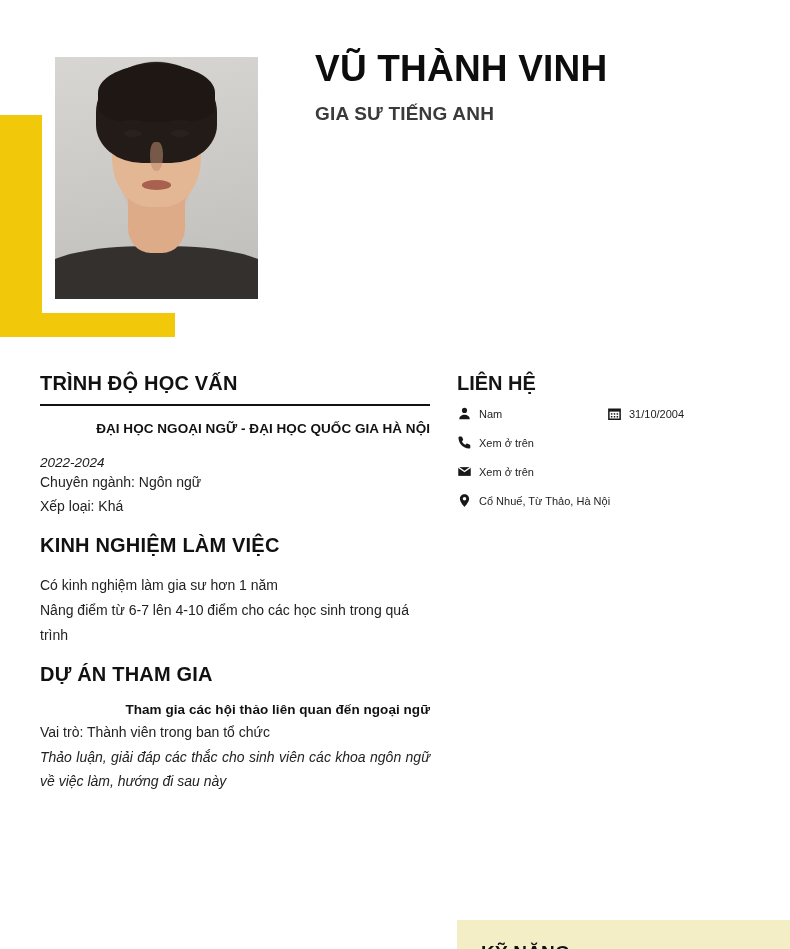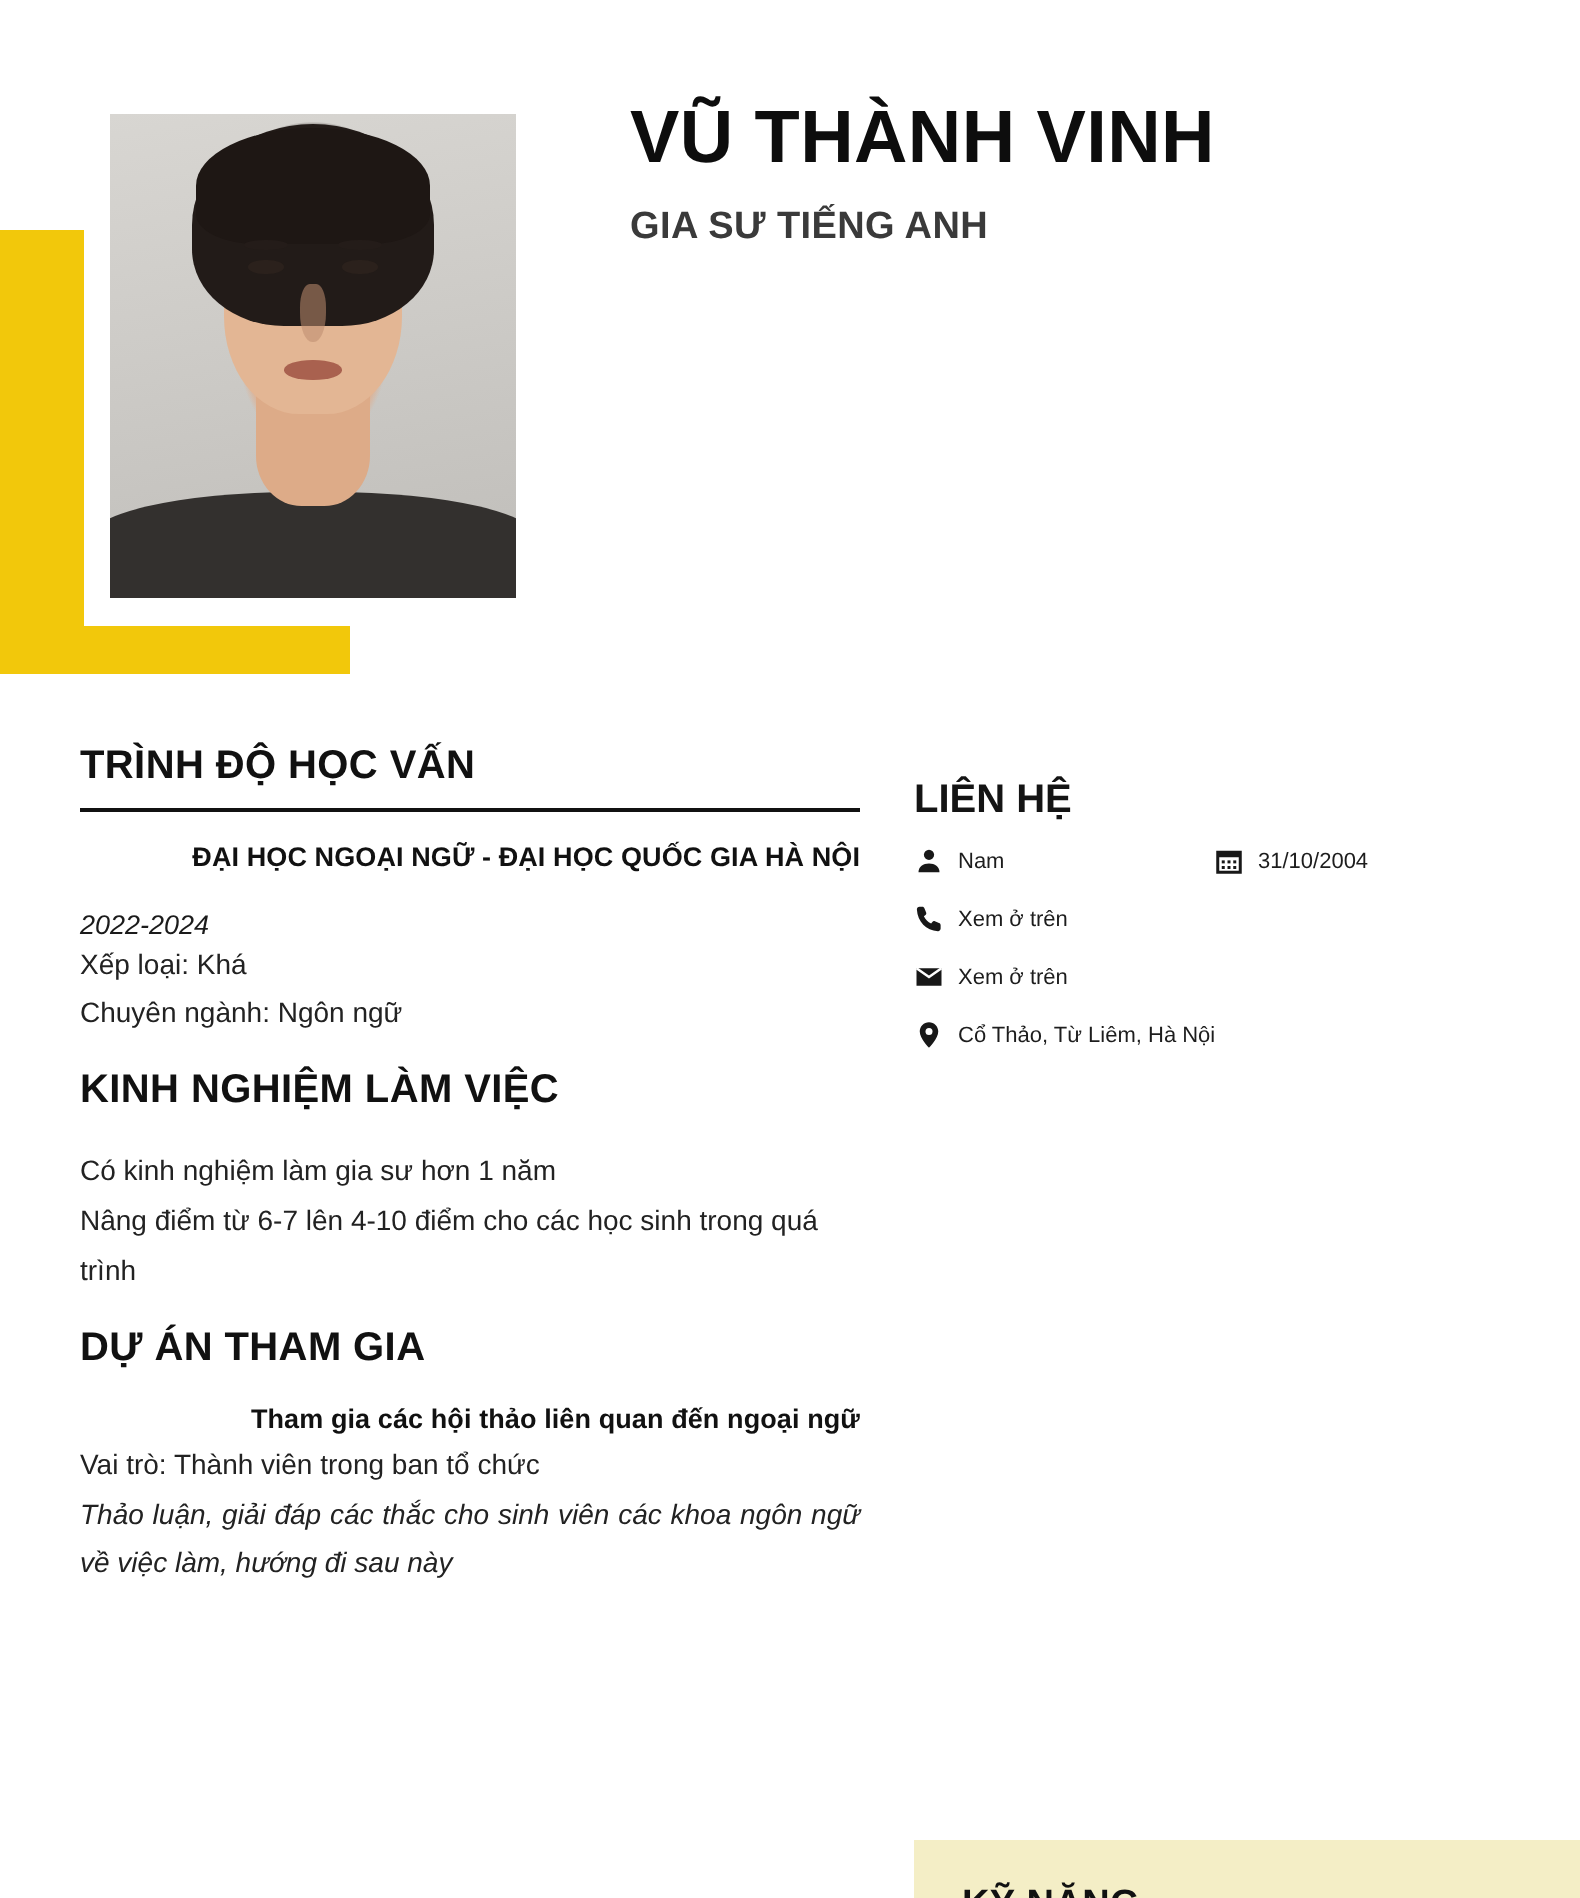--- a/index.html
+++ b/index.html
@@ -124,21 +124,20 @@
   
   .body-cols { position:relative; }
 
   .left-col {
     position:absolute; left:40px; top:0;
     width:390px;
   }
   .right-col {
     position:absolute; left:457px; top:0;
     width:333px;
-    margin-top:17px;
   }
 
   .sec-title {
     font-size:20px; font-weight:bold;
     color:#111; letter-spacing:0.2px;
   }
   .rule {
     height:2px; background:#111;
     margin-top:9px; margin-bottom:13px;
   }
@@ -221,22 +220,22 @@
 
   <div class="body-cols" style="position: absolute; top: 372px; left: 0px; width: 790px;">
 
     <div class="left-col">
 
       <section>
         <div class="sec-title">TRÌNH ĐỘ HỌC VẤN</div>
         <div class="rule"></div>
         <div class="entry-title">ĐẠI HỌC NGOẠI NGỮ - ĐẠI HỌC QUỐC GIA HÀ NỘI</div>
         <div class="entry-date">2022-2024</div>
+        <div class="line">Chuyên ngành: Ngôn ngữ</div>
         <div class="line">Xếp loại: Khá</div>
-        <div class="line">Chuyên ngành: Ngôn ngữ</div>
       </section>
 
       <div class="block-gap"></div>
 
       <section>
         <div class="sec-title">KINH NGHIỆM LÀM VIỆC</div>
         <div style="height:16px"></div>
         <div class="line">Có kinh nghiệm làm gia sư hơn 1 năm</div>
         <div class="line">Nâng điểm từ 6-7 lên 4-10 điểm cho các học sinh trong quá trình</div>
       </section>
@@ -303,21 +302,21 @@
           <span class="ctext">Xem ở trên</span>
         </div>
 
         <div class="crow">
           <span class="cicon">
             <svg width="15" height="15" viewBox="0 0 24 24" fill="currentColor">
               <path d="M12 1.8c-4.1 0-7.4 3.3-7.4 7.4 0 5.6 7.4 13 7.4 13s7.4-7.4 7.4-13c0-4.1-3.3-7.4-7.4-7.4z"></path>
               <circle cx="12" cy="9.2" r="2.8" fill="#fff"></circle>
             </svg>
           </span>
-          <span class="ctext">Cổ Thảo, Từ Liêm, Hà Nội</span>
+          <span class="ctext">Cổ Nhuế, Từ Thảo, Hà Nội</span>
         </div>
 
       </div>
     </div>
 
     <div class="panel">
 
       <div class="sec-title">KỸ NĂNG</div>
 
     </div>

